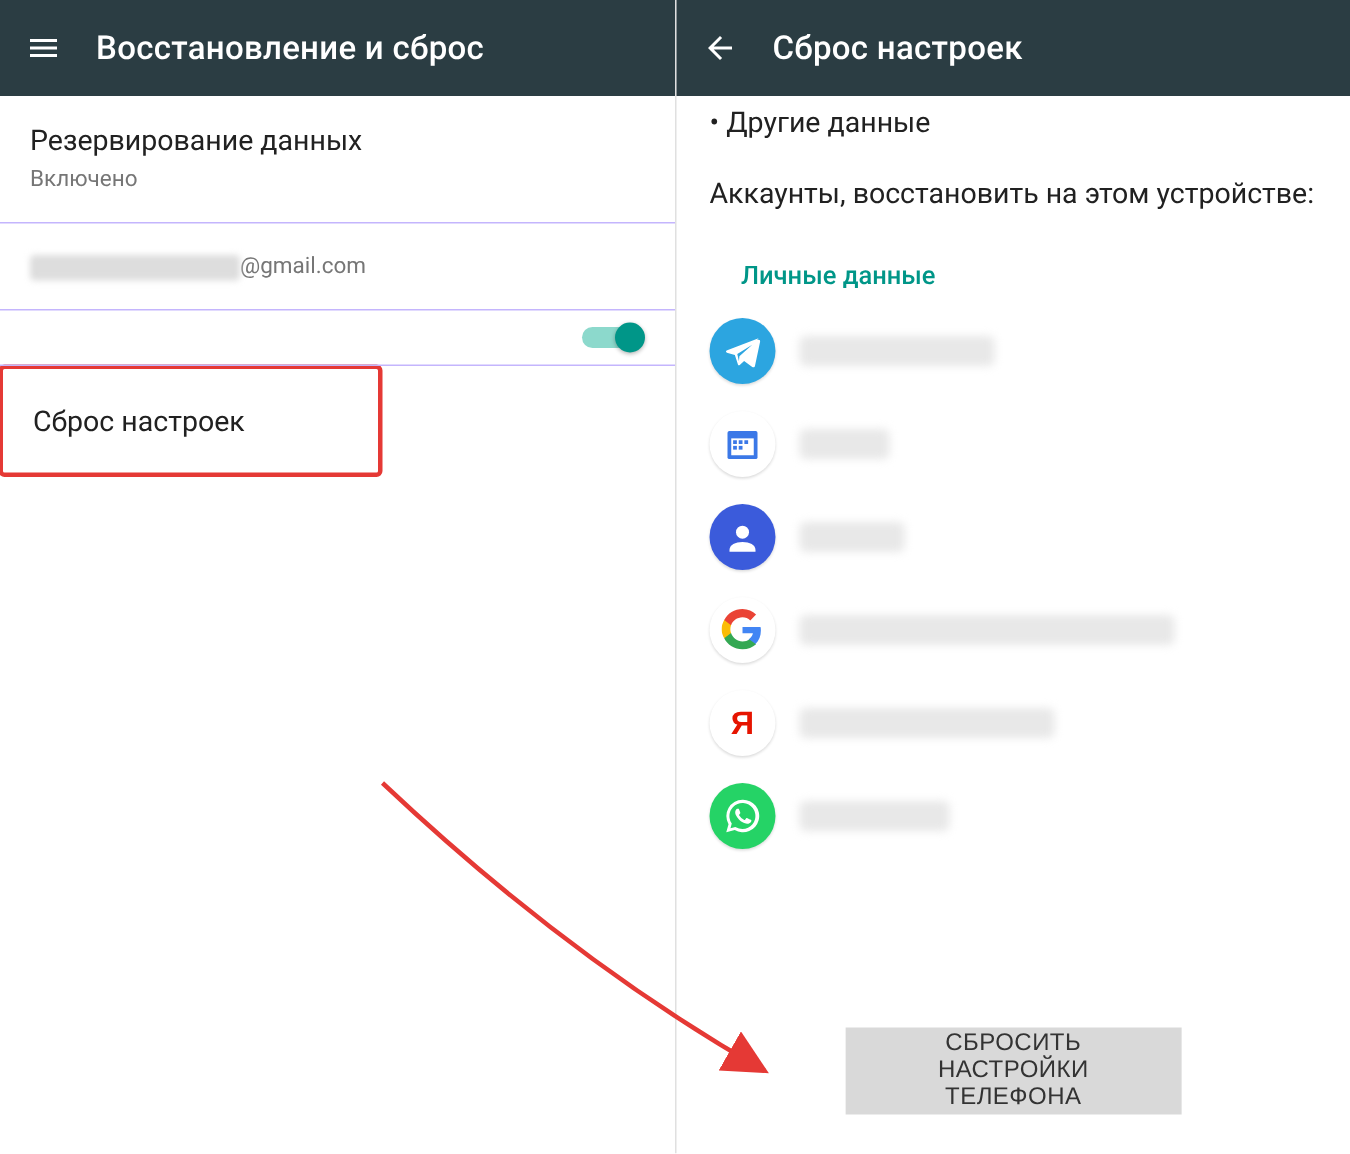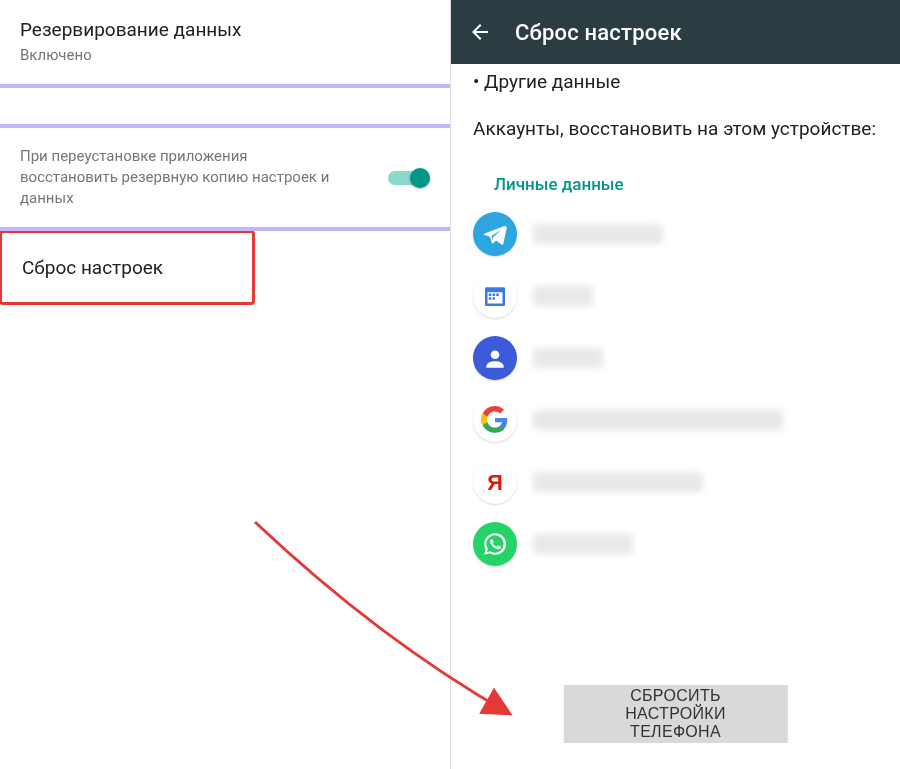--- a/index.html
+++ b/index.html
@@ -32,21 +32,21 @@
     width: 30px; height: 30px; display: flex; align-items: center; justify-content: center;
     margin-right: 20px;
   }
   .appbar .title {
     font-size: 22px;
     font-weight: 500;
     letter-spacing: 0.2px;
   }
   .list-item {
     padding: 18px 20px;
-    border-bottom: 4px solid #c4b5fd;
+    border-bottom: 1px solid #c4b5fd;
     position: relative;
   }
   .list-item .primary {
     font-size: 19px;
     color: #212121;
     margin-bottom: 4px;
   }
   .list-item .secondary {
     font-size: 15px;
     color: #767676;
@@ -130,31 +130,41 @@
     pointer-events: none;
   }
   svg { display: block; }
 </style>
 </head>
 <body>
 
 <div class="screens">
 
   <div class="screen">
+    <div class="appbar">
+      <div class="icon-slot">
+        <svg width="24" height="24" viewBox="0 0 24 24">
+            <path fill="#fff" d="M3 6h18v2H3V6zm0 5h18v2H3v-2zm0 5h18v2H3v-2z"></path>
+          </svg>
+      </div>
+      <div class="title">Восстановление и сброс</div>
+    </div>
 
     <div class="list-item">
       <div class="primary">Резервирование данных</div>
       <div class="secondary">Включено</div>
     </div>
 
     <div class="list-item">
+      <div class="secondary">
+        <span class="gmail-blur"></span><span>@gmail.com</span>
+      </div>
     </div>
 
     <div class="list-item">
-      <div class="secondary">При переустановке приложения восстановить резервную копию настроек и данных</div>
       <div class="toggle">
         <div class="track"></div>
           <div class="thumb"></div>
       </div>
     </div>
 
 
     <div class="highlight-box">
       <div class="primary">Сброс настроек</div>
     </div>

